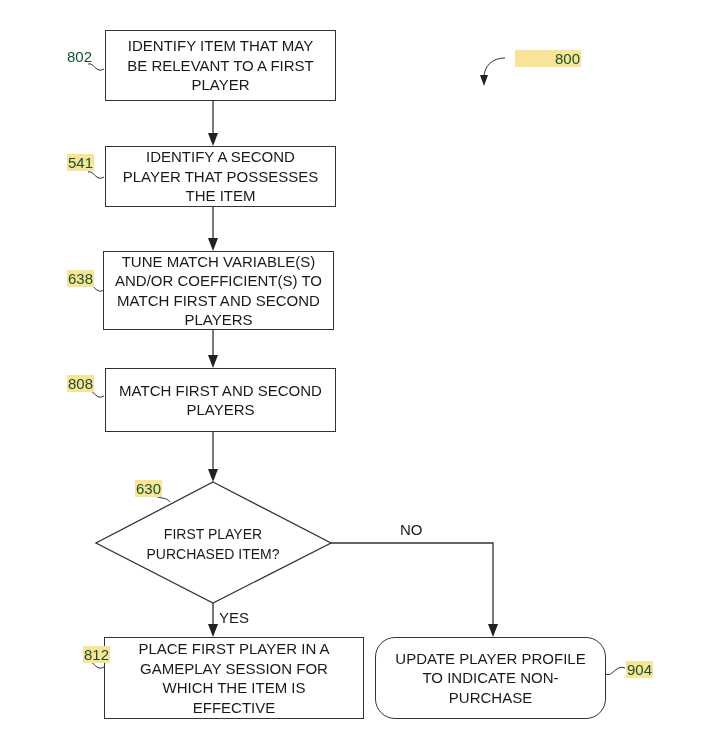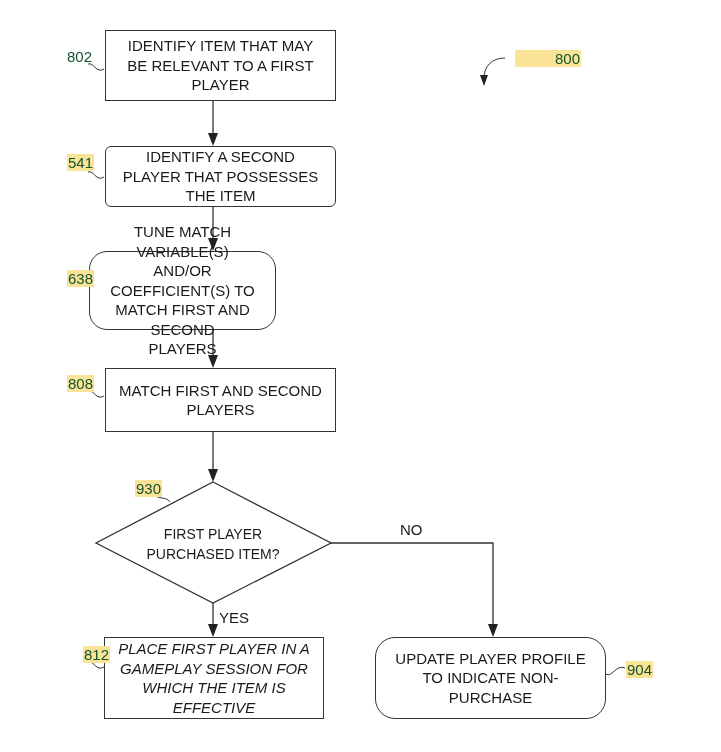--- a/index.html
+++ b/index.html
@@ -68,48 +68,48 @@
   </g>
 </svg>
 
 <div class="box" style="left:105px;top:30px;width:231px;height:71px;">
   <span>IDENTIFY ITEM THAT MAY
 BE RELEVANT TO A FIRST
 PLAYER</span>
 </div>
 <div class="ref" style="left:67px;top:48px;">802</div>
 
-<div class="box" style="left:105px;top:146px;width:231px;height:61px;border-radius:6px;">
+<div class="box" style="left:105px;top:146px;width:231px;height:61px;">
   <span>IDENTIFY A SECOND
 PLAYER THAT POSSESSES
 THE ITEM</span>
 </div>
 <div class="ref hl" style="left:67px;top:154px;">541</div>
 
-<div class="box" style="left:89px;top:251px;width:187px;height:79px;border-radius:18px;">
+<div class="box" style="left:103px;top:251px;width:231px;height:79px;">
   <span>TUNE MATCH VARIABLE(S)
 AND/OR COEFFICIENT(S) TO
 MATCH FIRST AND SECOND
 PLAYERS</span>
 </div>
 <div class="ref hl" style="left:67px;top:270px;">638</div>
 
 <div class="box" style="left:105px;top:368px;width:231px;height:64px;">
   <span>MATCH FIRST AND SECOND
 PLAYERS</span>
 </div>
 <div class="ref hl" style="left:67px;top:375px;">808</div>
 
 <div class="diamond-text" style="left:113px;top:524px;width:200px;">FIRST PLAYER
 PURCHASED ITEM?</div>
-<div class="ref hl" style="left:135px;top:480px;">930</div>
+<div class="ref hl" style="left:135px;top:480px;">630</div>
 <div class="label" style="left:219px;top:609px;">YES</div>
 <div class="label" style="left:400px;top:521px;">NO</div>
 
-<div class="box" style="left:104px;top:637px;width:220px;height:82px;font-style:italic;">
+<div class="box" style="left:104px;top:637px;width:260px;height:82px;">
   <span>PLACE FIRST PLAYER IN A
 GAMEPLAY SESSION FOR
 WHICH THE ITEM IS
 EFFECTIVE</span>
 </div>
 <div class="ref hl" style="left:83px;top:646px;">812</div>
 
 <div class="box" style="left:375px;top:637px;width:231px;height:82px;border-radius:20px;">
   <span>UPDATE PLAYER PROFILE
 TO INDICATE NON-

